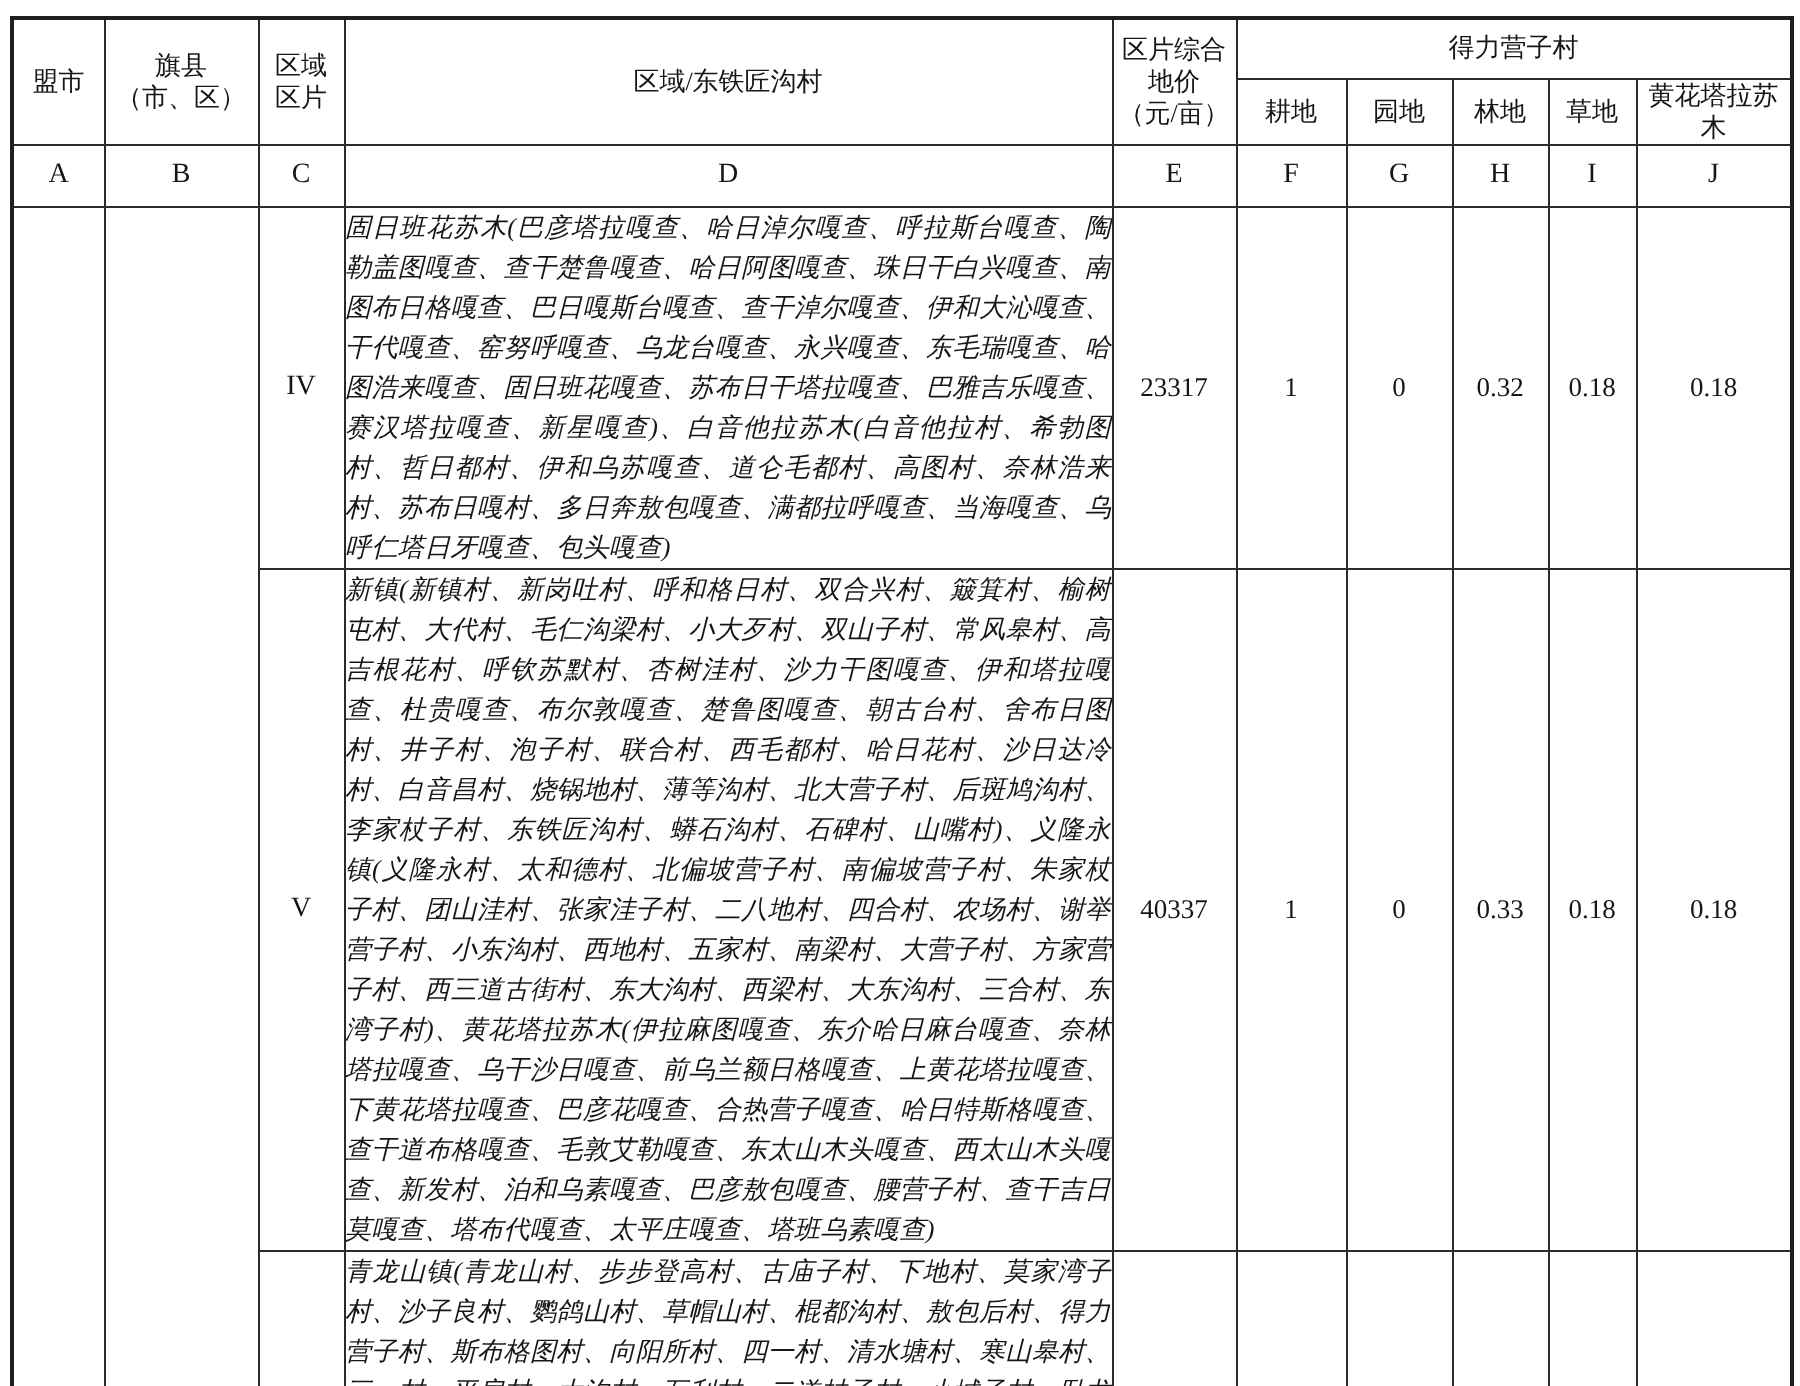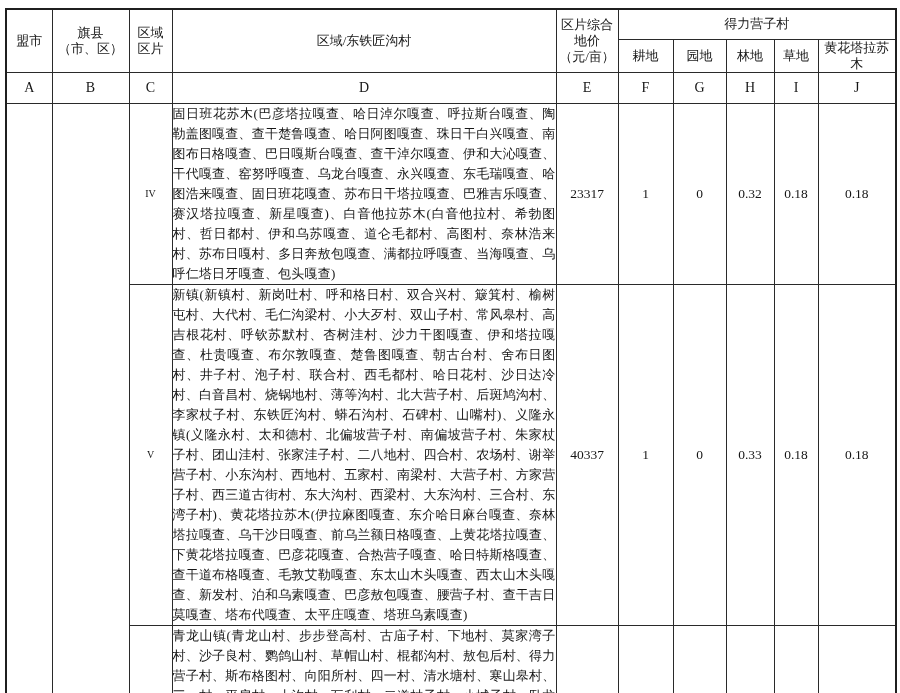--- a/index.html
+++ b/index.html
@@ -32,31 +32,32 @@
     vertical-align:middle;
     white-space:pre-line;
   }
   td.letter{
     font-size:14px;
     text-align:center;
     vertical-align:middle;
     font-family:"Liberation Serif", serif;
   }
   td.zone{
-    font-size:10px;
+    font-size:14px;
     text-align:center;
     vertical-align:middle;
   }
   td.desc{
     font-size:13px;
     line-height:20px;
     text-align:justify;
     vertical-align:middle;
     padding:1px 3px 1px 4px;
     letter-spacing:0.2px;
+    font-style:italic;
   }
   td.num{
     font-size:13.5px;
     text-align:center;
     vertical-align:middle;
     margin-top:48px;
   }
   tr.h1{height:30px;}
   tr.h2{height:32px;}
   tr.letters{height:31px;}

